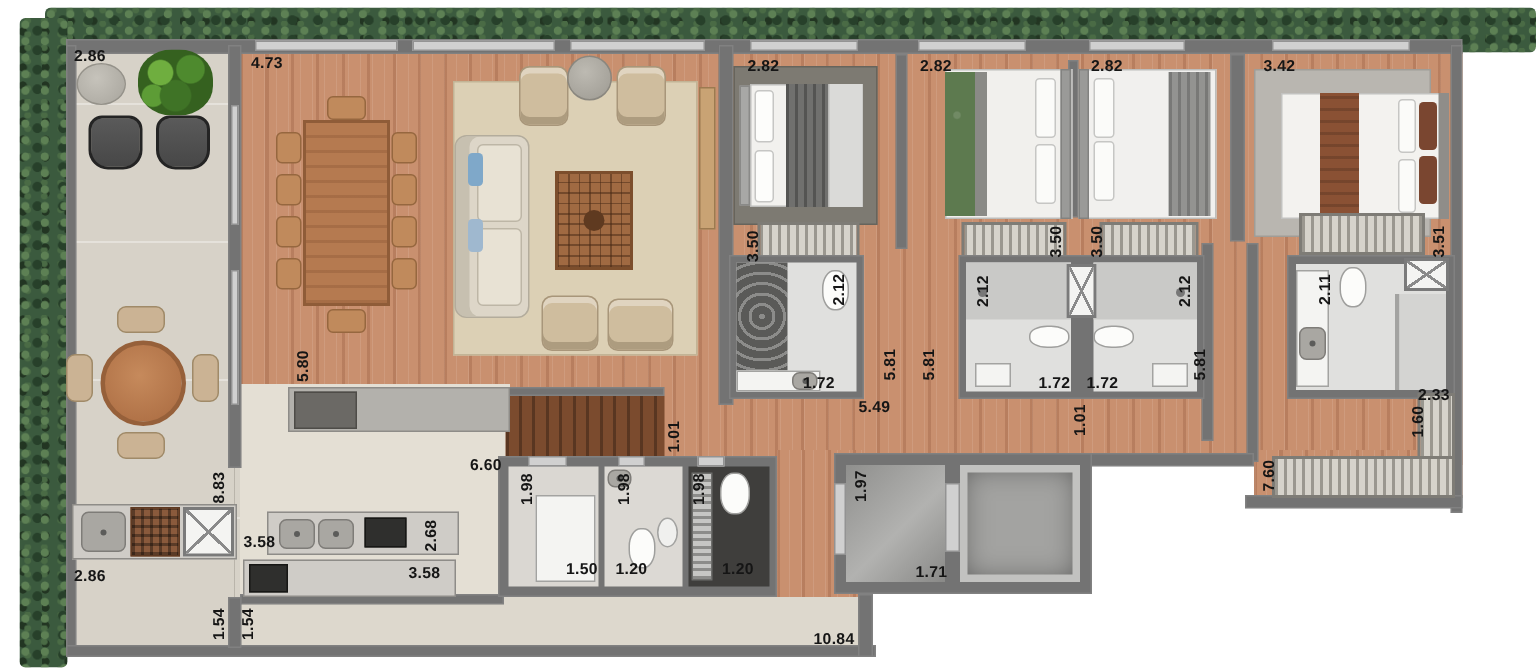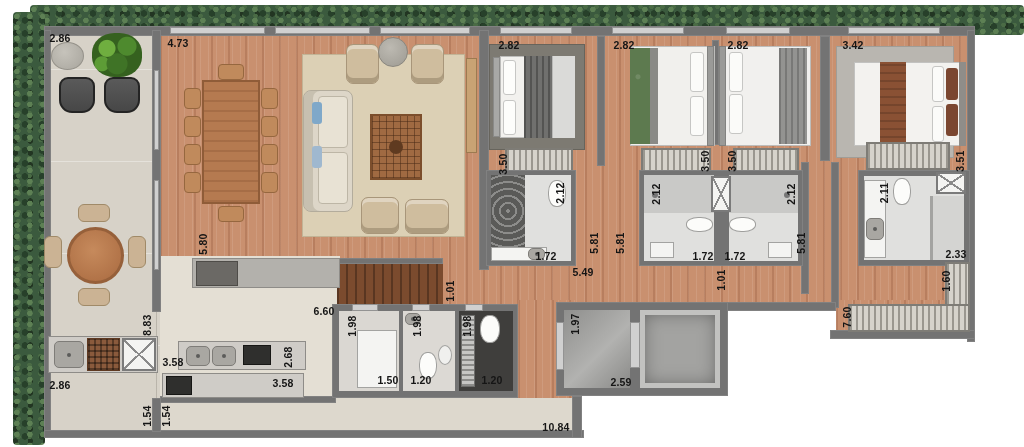--- a/index.html
+++ b/index.html
@@ -266,38 +266,38 @@
   <div class="dim v" style="left:705px;top:161px">3.50</div>
   <div class="dim v" style="left:732px;top:161px">3.50</div>
   <div class="dim v" style="left:960px;top:161px">3.51</div>
   <div class="dim v" style="left:560px;top:193px">2.12</div>
   <div class="dim v" style="left:656px;top:194px">2.12</div>
   <div class="dim v" style="left:791px;top:194px">2.12</div>
   <div class="dim v" style="left:884px;top:193px">2.11</div>
   <div class="dim" style="left:546px;top:256px">1.72</div>
   <div class="dim" style="left:703px;top:256px">1.72</div>
   <div class="dim" style="left:735px;top:256px">1.72</div>
-  <div class="dim" style="left:956px;top:254px">2.33</div>
+  <div class="dim" style="left:956px;top:264px">2.33</div>
   <div class="dim v" style="left:594px;top:243px">5.81</div>
   <div class="dim v" style="left:620px;top:243px">5.81</div>
   <div class="dim v" style="left:801px;top:243px">5.81</div>
   <div class="dim v" style="left:203px;top:244px">5.80</div>
   <div class="dim" style="left:583px;top:272px">5.49</div>
   <div class="dim v" style="left:450px;top:291px">1.01</div>
   <div class="dim v" style="left:721px;top:280px">1.01</div>
   <div class="dim" style="left:324px;top:311px">6.60</div>
   <div class="dim v" style="left:147px;top:325px">8.83</div>
   <div class="dim v" style="left:352px;top:326px">1.98</div>
   <div class="dim v" style="left:417px;top:326px">1.98</div>
   <div class="dim v" style="left:467px;top:326px">1.98</div>
   <div class="dim" style="left:388px;top:380px">1.50</div>
   <div class="dim" style="left:421px;top:380px">1.20</div>
   <div class="dim" style="left:492px;top:380px">1.20</div>
   <div class="dim v" style="left:575px;top:324px">1.97</div>
-  <div class="dim" style="left:621px;top:382px">2.59</div>
+  <div class="dim" style="left:621px;top:382px">1.71</div>
   <div class="dim" style="left:173px;top:362px">3.58</div>
   <div class="dim" style="left:283px;top:383px">3.58</div>
   <div class="dim v" style="left:288px;top:357px">2.68</div>
   <div class="dim" style="left:60px;top:385px">2.86</div>
   <div class="dim v" style="left:946px;top:281px">1.60</div>
   <div class="dim v" style="left:847px;top:317px">7.60</div>
   <div class="dim v" style="left:147px;top:416px">1.54</div>
   <div class="dim v" style="left:166px;top:416px">1.54</div>
   <div class="dim" style="left:556px;top:427px">10.84</div>
 

